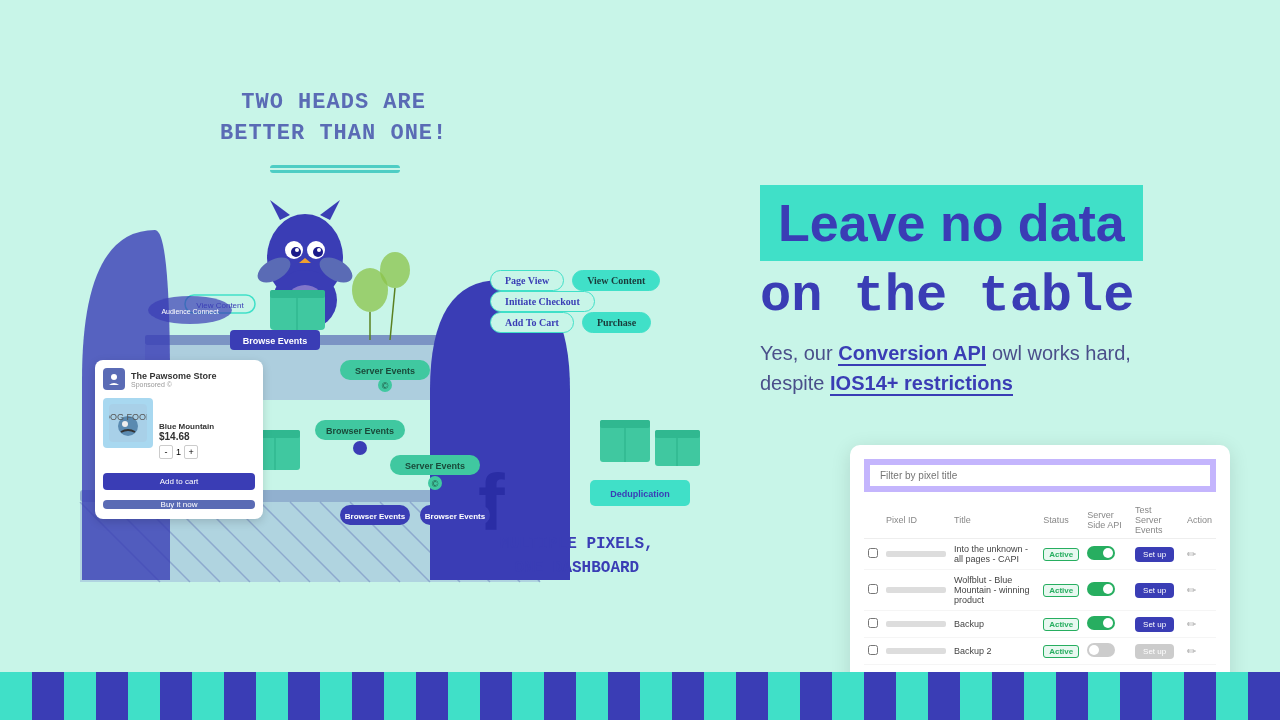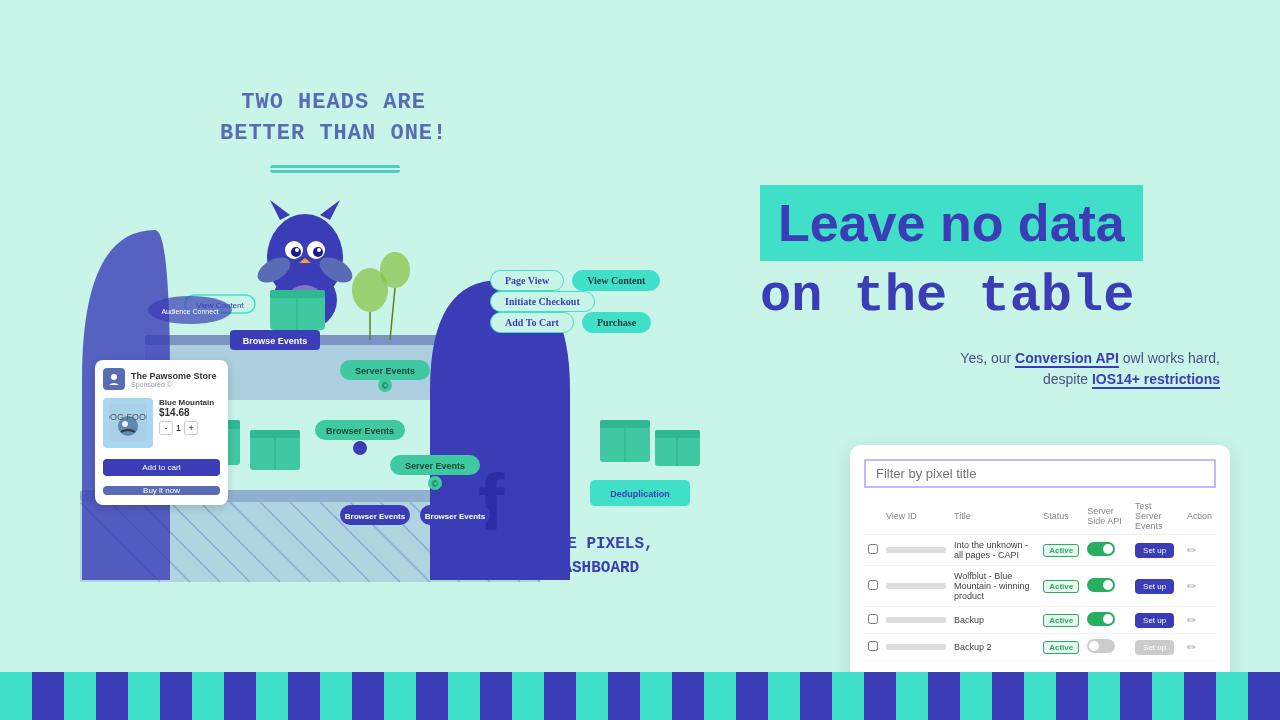--- a/index.html
+++ b/index.html
@@ -92,24 +92,24 @@
     .headline-text-line2 {
       font-size: 52px;
       font-weight: 900;
       color: #3a3db5;
       font-family: Liberation Mono, monospace;
       display: block;
       margin-top: 4px;
     }
 
     .subtext {
-      margin-top: 22px;
-      font-size: 14px;
+      margin-top: 12px;
+      font-size: 20px;
       color: #4a4f8a;
-      text-align: right;
+      text-align: left;
       font-family: Arial, sans-serif;
       line-height: 1.5;
     }
 
     .subtext .capi-link {
       color: #3a3db5;
       font-weight: bold;
       border-bottom: 2px solid #3a3db5;
       text-decoration: none;
     }
@@ -129,24 +129,24 @@
       width: 380px;
       background: white;
       border-radius: 10px;
       box-shadow: 0 4px 20px rgba(0,0,0,0.12);
       padding: 14px;
       font-family: Arial, sans-serif;
     }
 
     .dashboard-search {
       width: 100%;
-      border: 2px solid #c4b5fd;
+      border: 6px solid #c4b5fd;
       border-radius: 0;
       padding: 5px 10px;
-      font-size: 13px;
+      font-size: 10px;
       color: #999;
       margin-bottom: 10px;
     }
 
     .dashboard-table {
       width: 100%;
       border-collapse: collapse;
       font-size: 10px;
     }
 
@@ -264,21 +264,21 @@
       color: #999;
       cursor: pointer;
       padding: 1px 3px;
     }
 
     
     .store-card {
       position: absolute;
       top: 360px;
       left: 95px;
-      width: 133px;
+      width: 168px;
       background: white;
       border-radius: 8px;
       padding: 8px;
       box-shadow: 0 3px 10px rgba(0,0,0,0.15);
       font-family: Arial, sans-serif;
     }
 
     .store-header {
       display: flex;
       align-items: center;
@@ -326,20 +326,21 @@
     }
 
     .product-info {
       flex: 1;
     }
 
     .product-name {
       font-size: 8px;
       font-weight: bold;
       color: #333;
+      margin-top: 24px;
     }
 
     .product-price {
       font-size: 10px;
       font-weight: bold;
       color: #333;
     }
 
     .product-qty {
       display: flex;
@@ -617,21 +618,21 @@
     <div class="event-btn" style="background:#40e0c8; border-color:#40e0c8; color:#1a3a3a;">Purchase</div>
   </div>
 </div>
 
 <div class="dashboard-panel">
   <input class="dashboard-search" type="text" placeholder="Filter by pixel title" style="">
   <table class="dashboard-table">
     <thead>
       <tr>
         <th></th>
-        <th>View ID</th>
+        <th>Pixel ID</th>
         <th>Title</th>
         <th>Status</th>
         <th>Server Side API</th>
         <th>Test Server Events</th>
         <th>Action</th>
       </tr>
     </thead>
     <tbody>
       <tr>
         <td><input type="checkbox" class="dash-checkbox" style=""></td>

